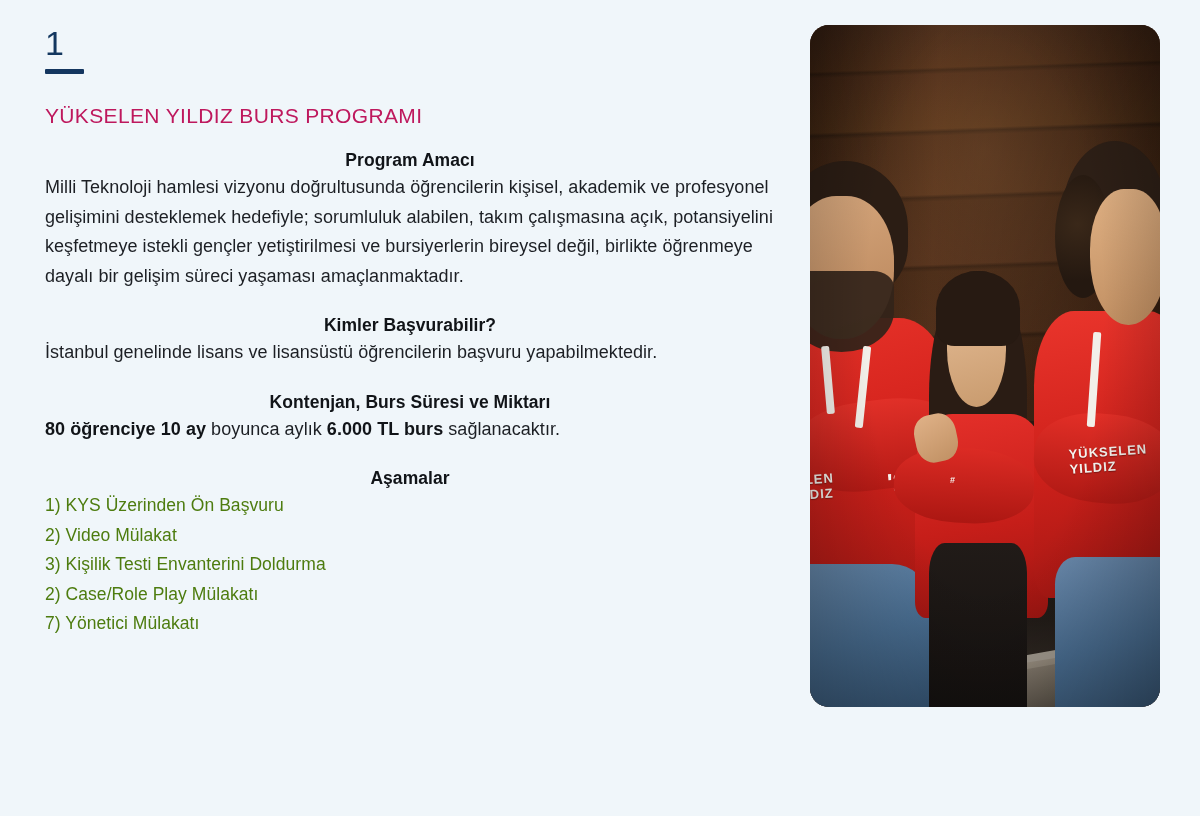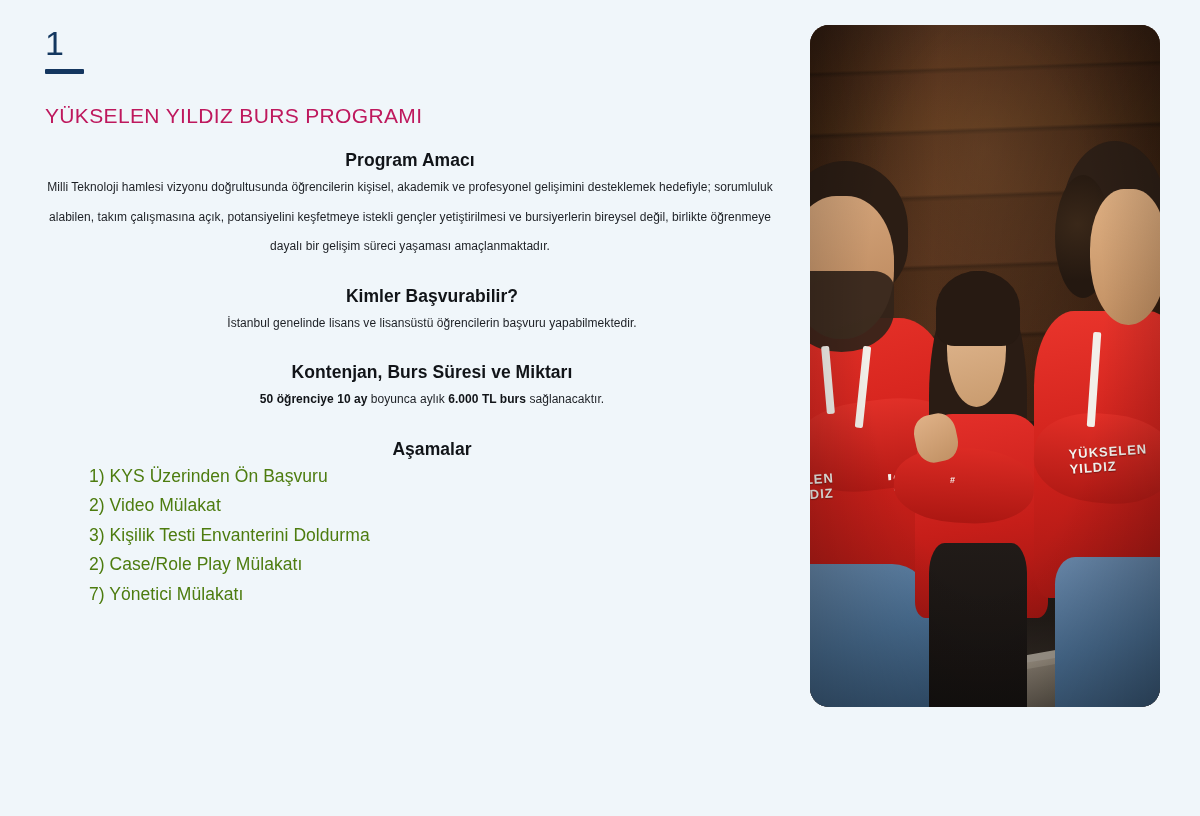--- a/index.html
+++ b/index.html
@@ -50,38 +50,37 @@
   .program-title {
     margin-top: 28px;
     font-size: 21px;
     line-height: 27px;
     font-weight: 400;
     color: #be185d;
     letter-spacing: 0.35px;
   }
 
   .block { margin-top: 19px; }
-  .block.tight { margin-top: 22px; margin-left: 44px; }
+  .block.tight { margin-top: 22px; }
 
   .block-heading {
     font-size: 17.5px;
     line-height: 25px;
     font-weight: 700;
     color: #111418;
     letter-spacing: 0.05px;
     text-align: center;
   }
 
   .block-body {
-    font-size: 12px;
+    font-size: 18px;
     line-height: 29.5px;
     font-weight: 400;
     color: #1c1f24;
     letter-spacing: 0.05px;
-    text-align: center;
   }
 
   .block-body b { font-weight: 700; color: #111418; }
 
   .steps-list {
     list-style: none;
     font-size: 17.5px;
     line-height: 29.5px;
     color: #4d7c0f;
     letter-spacing: 0.05px;
@@ -307,21 +306,21 @@
     </div>
 
     <div class="block tight">
       <div class="block-heading">Kimler Başvurabilir?</div>
       <p class="block-body">İstanbul genelinde lisans ve lisansüstü öğrencilerin başvuru yapabilmektedir.</p>
     </div>
 
     <div class="block tight">
       <div class="block-heading">Kontenjan, Burs Süresi ve Miktarı</div>
       <p class="block-body">
-        <b>50 öğrenciye 10 ay</b><span> boyunca aylık </span><b>6.000 TL burs</b><span> sağlanacaktır.</span>
+        <b>80 öğrenciye 10 ay</b><span> boyunca aylık </span><b>6.000 TL burs</b><span> sağlanacaktır.</span>
       </p>
     </div>
 
     <div class="block tight">
       <div class="block-heading">Aşamalar</div>
       <ul class="steps-list">
         <li>1) KYS Üzerinden Ön Başvuru</li>
         <li>2) Video Mülakat</li>
         <li>3) Kişilik Testi Envanterini Doldurma</li>
         <li>2) Case/Role Play Mülakatı</li>

